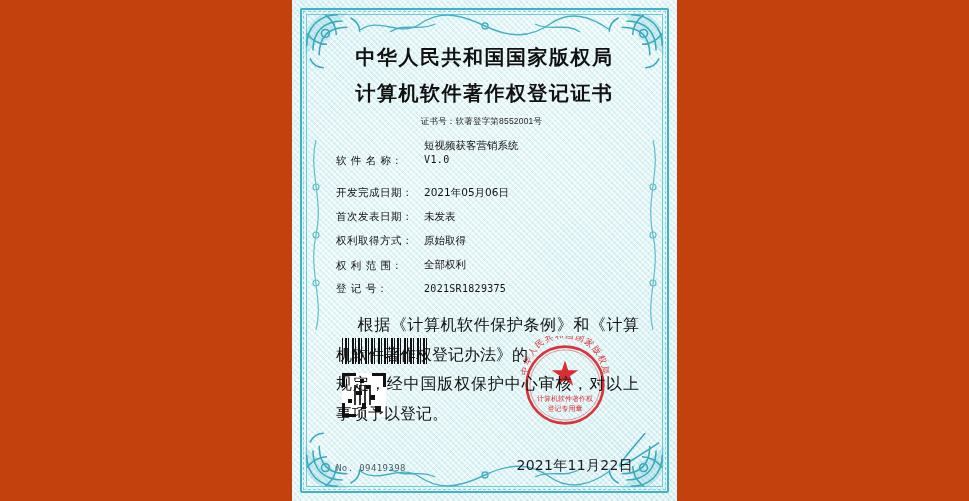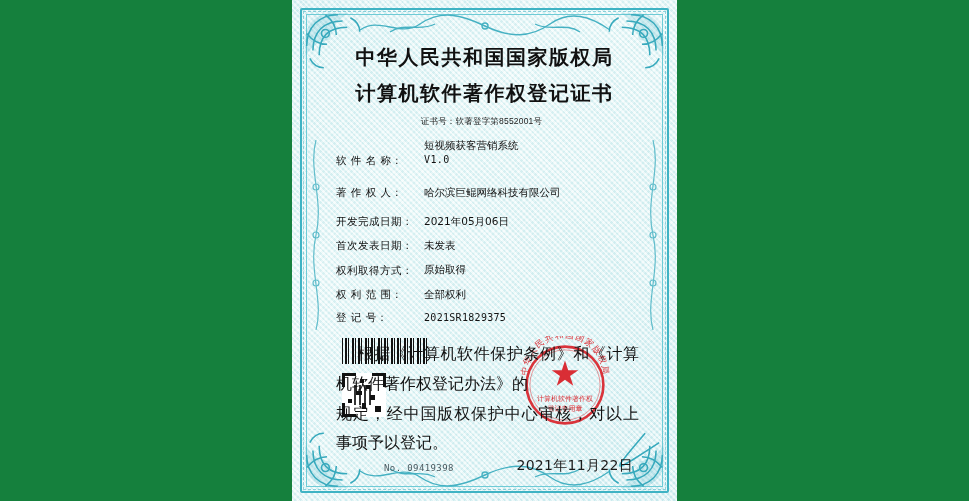--- a/index.html
+++ b/index.html
@@ -12,21 +12,21 @@
     height: 501px;
     overflow: hidden;
     font-family: "Liberation Sans", sans-serif;
   }
 
   
   #canvas {
     position: relative;
     width: 969px;
     height: 501px;
-    background: #15803d;
+    background: #c2410c;
   }
 
   
   #certificate {
     position: absolute;
     left: 292px;
     top: 0px;
     width: 385px;
     height: 501px;
     background: linear-gradient(135deg, #d8f1f3 0%, #e8f8f8 35%, #dff4f5 65%, #d2eef1 100%);
@@ -253,21 +253,20 @@
 
   
   .footer-left {
     position: absolute;
     left: 44px;
     bottom: 28px;
     font-size: 9px;
     color: #4a5a60;
     font-family: "DejaVu Sans Mono", monospace;
     letter-spacing: 0.4px;
-    padding-left: 48px;
   }
   .footer-right {
     position: absolute;
     right: 44px;
     bottom: 26px;
     font-size: 14px;
     color: #1a1a1a;
     font-family: "DejaVu Sans", sans-serif;
     letter-spacing: 0.3px;
   }
@@ -380,24 +379,20 @@
       <div class="fields">
 
         <div class="row tall">
           <div class="row-label">软 件 名 称：</div>
           <div class="row-value">
             <span>短视频获客营销系统</span>
             <span class="ver">V1.0</span>
           </div>
         </div>
 
-        <div class="row gap-big">
-          <div class="row-label">著 作 权 人：</div>
-          <div class="row-value">哈尔滨巨鲲网络科技有限公司</div>
-        </div>
 
         <div class="row">
           <div class="row-label">开发完成日期：</div>
           <div class="row-value">2021年05月06日</div>
         </div>
 
         <div class="row">
           <div class="row-label">首次发表日期：</div>
           <div class="row-value">未发表</div>
         </div>

